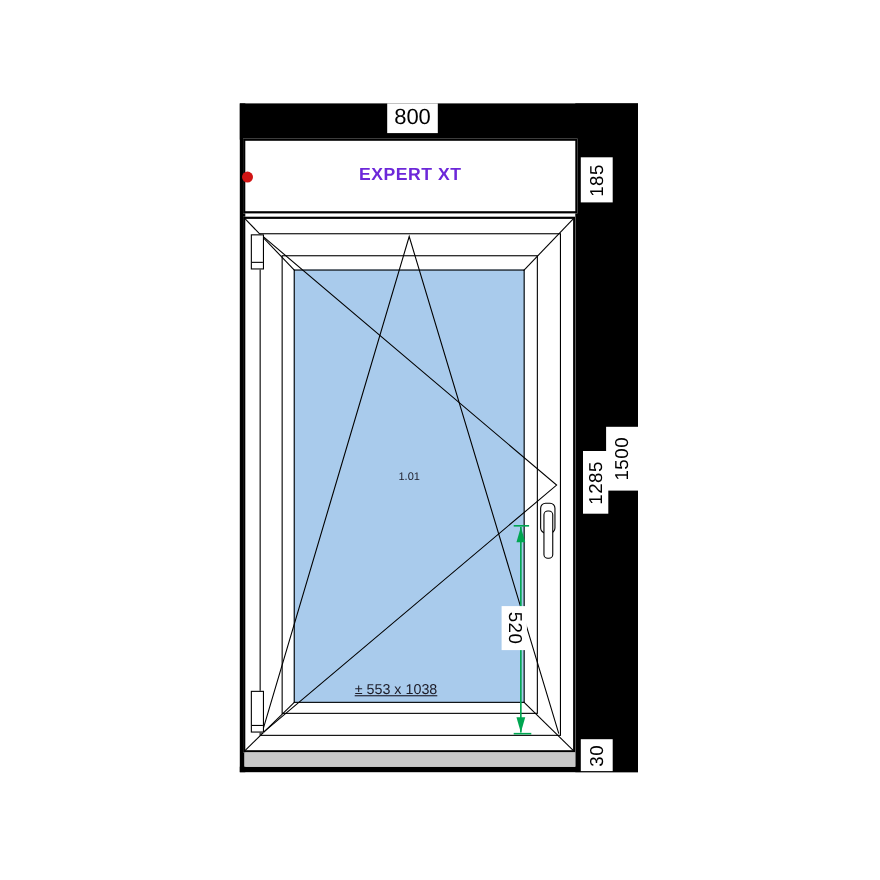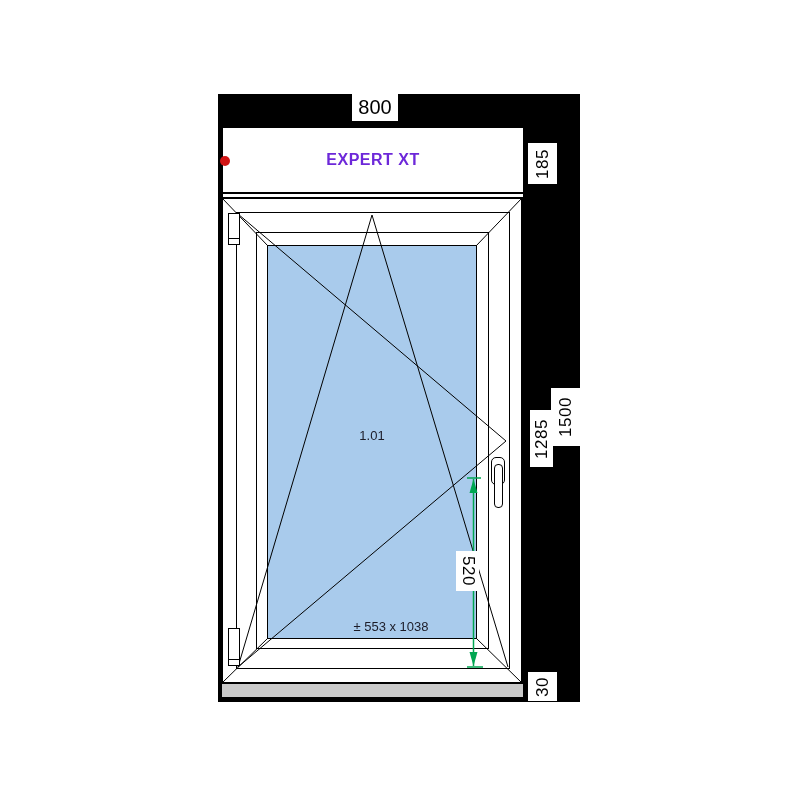--- a/index.html
+++ b/index.html
@@ -54,22 +54,22 @@
   .vdim{z-index:8;font-size:17px;color:#000;white-space:nowrap;}
   .vdim span{display:block;transform:rotate(-90deg);letter-spacing:.5px;}
   .vdim.cw span{transform:rotate(90deg);}
   .dim-185{left:528px;top:143px;width:29px;height:41px;}
   .dim-1500{left:551px;top:388px;width:29px;height:58px;}
   .dim-1285{left:530px;top:410px;width:23px;height:57px;}
   .dim-30{left:528px;top:672px;width:29px;height:29px;}
   .dim-520{left:456px;top:551px;width:23px;height:40px;}
 
   .glass-text{z-index:8;color:#1c1c28;text-align:center;}
-  .pos-number{left:340px;top:428px;width:64px;font-size:13px;}
-  .size-label{left:338px;top:619px;width:106px;font-size:13px;}
+  .pos-number{left:340px;top:428px;width:64px;font-size:10px;}
+  .size-label{left:307px;top:619px;width:106px;font-size:13px;text-decoration:underline;}
 </style>
 </head>
 <body>
 
 <div class="canvas">
 
   <div class="abs masonry" style="left:218px;top:94px;width:362px;height:33px;"></div>
   <div class="abs masonry" style="left:218px;top:94px;width:5px;height:608px;"></div>
   <div class="abs masonry" style="left:523px;top:94px;width:57px;height:608px;"></div>
   <div class="abs masonry" style="left:218px;top:697px;width:362px;height:5px;"></div>

